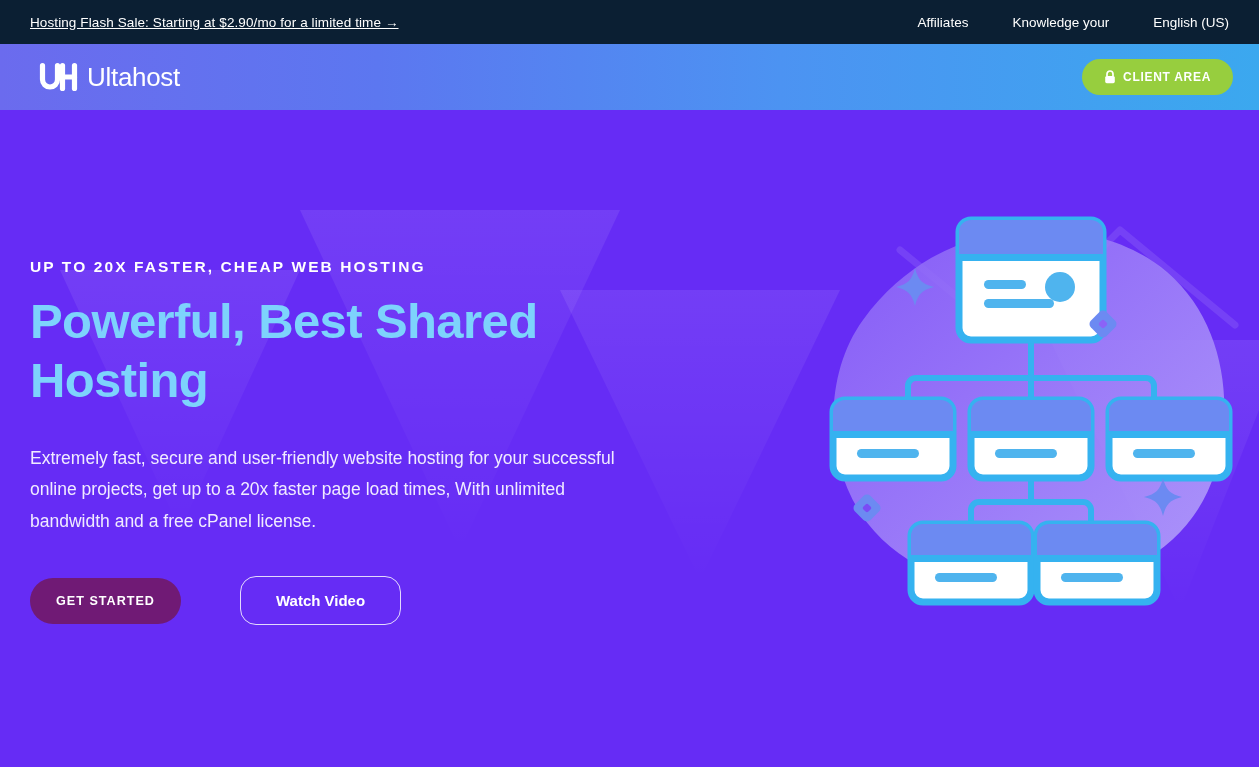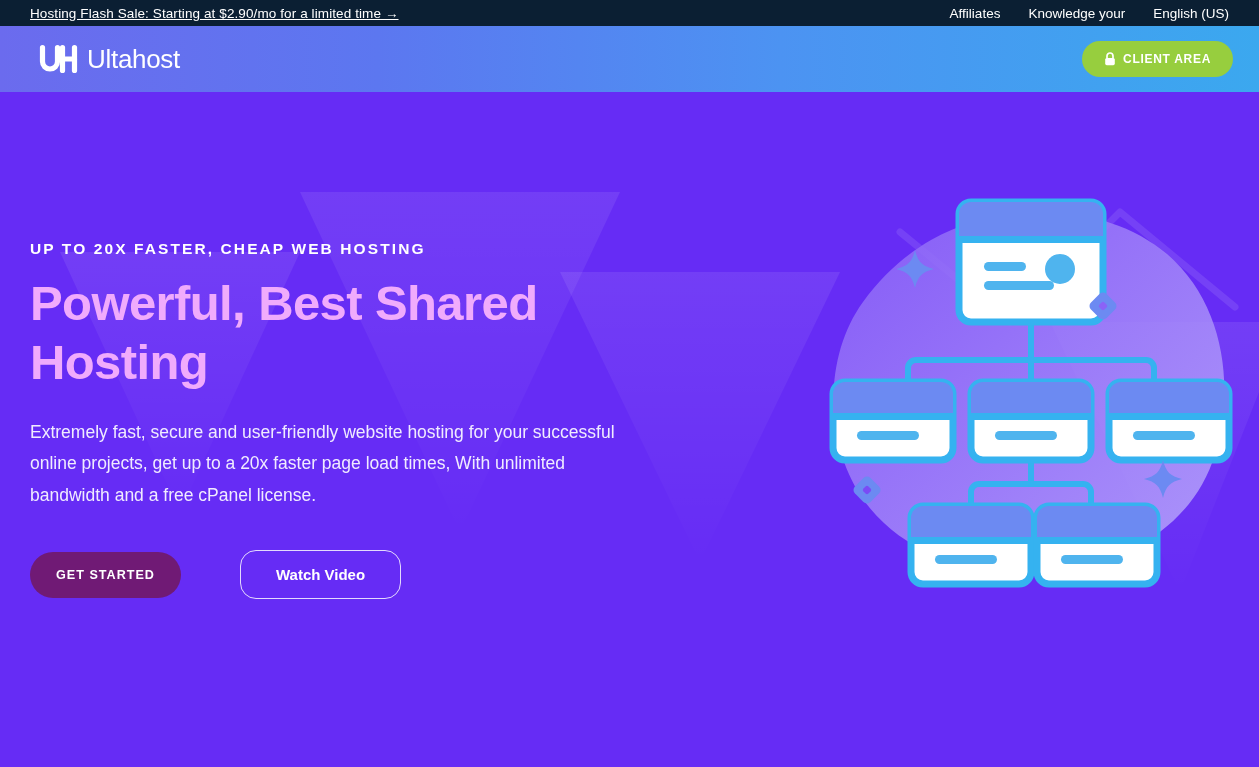--- a/index.html
+++ b/index.html
@@ -6,35 +6,35 @@
   html, body {
     width:1259px; height:767px;
     font-family:"Liberation Sans", sans-serif;
     overflow:hidden;
     background:#662CF5;
   }
 
   
   .topbar{
     position:relative;
-    height:26px;
+    height:44px;
     background:#0B1F33;
     display:flex;
     align-items:center;
     justify-content:space-between;
     padding:0 30px 0 30px;
     z-index:40;
   }
   .topbar-promo{
     color:#ffffff;
     font-size:13.5px;
     letter-spacing:.1px;
     white-space:nowrap;
   }
-  .topbar-links{ display:flex; align-items:center; gap:28px; }
+  .topbar-links{ display:flex; align-items:center; gap:44px; }
   .topbar-link{
     color:#ffffff;
     font-size:13.5px;
     text-decoration:none;
     white-space:nowrap;
   }
 
   
   .header{
     position:relative;
@@ -116,26 +116,26 @@
   }
   .eyebrow{
     color:#ffffff;
     font-size:15.5px;
     font-weight:700;
     letter-spacing:2.1px;
     text-transform:uppercase;
     margin-bottom:16px;
   }
   .hero-title{
-    color:#f0abfc;
+    color:#7dd3fc;
     font-size:49px;
     font-weight:700;
     line-height:1.21;
     letter-spacing:-.6px;
-    margin-bottom:24px;
+    margin-bottom:32px;
     max-width:540px;
   }
   .hero-sub{
     color:#F0EBFF;
     font-size:17.5px;
     line-height:1.82;
     max-width:600px;
     margin-bottom:38px;
     margin-top:10px;
   }

